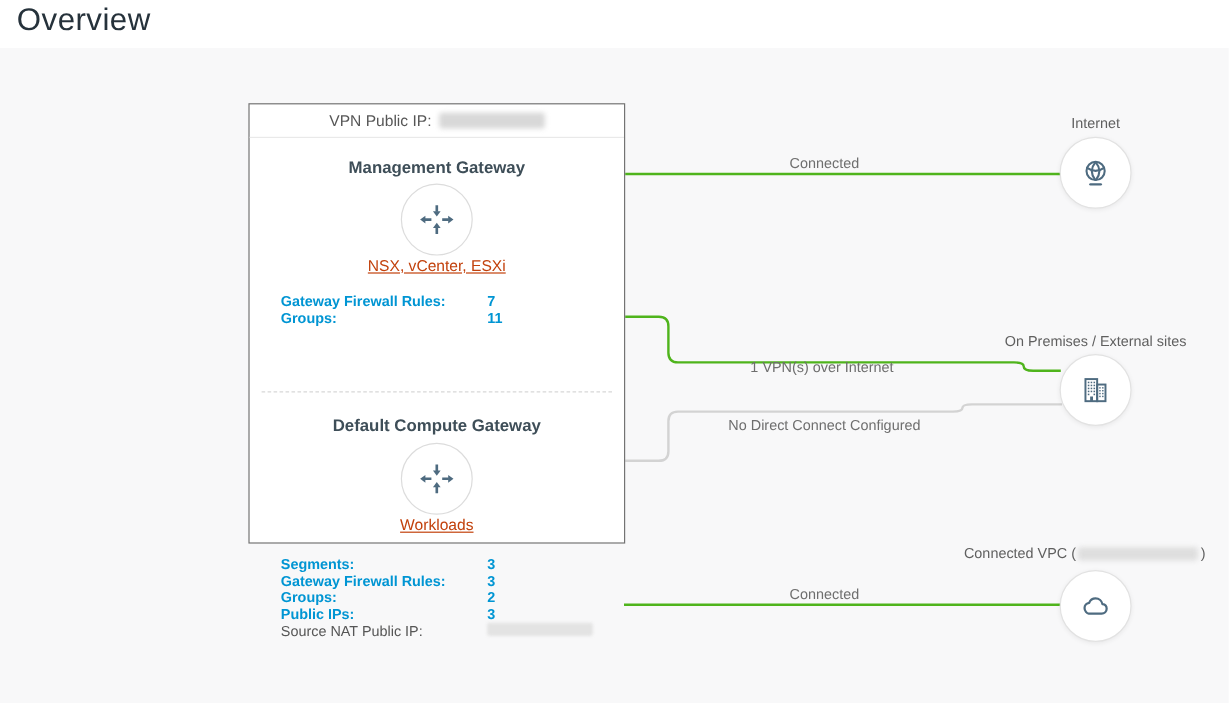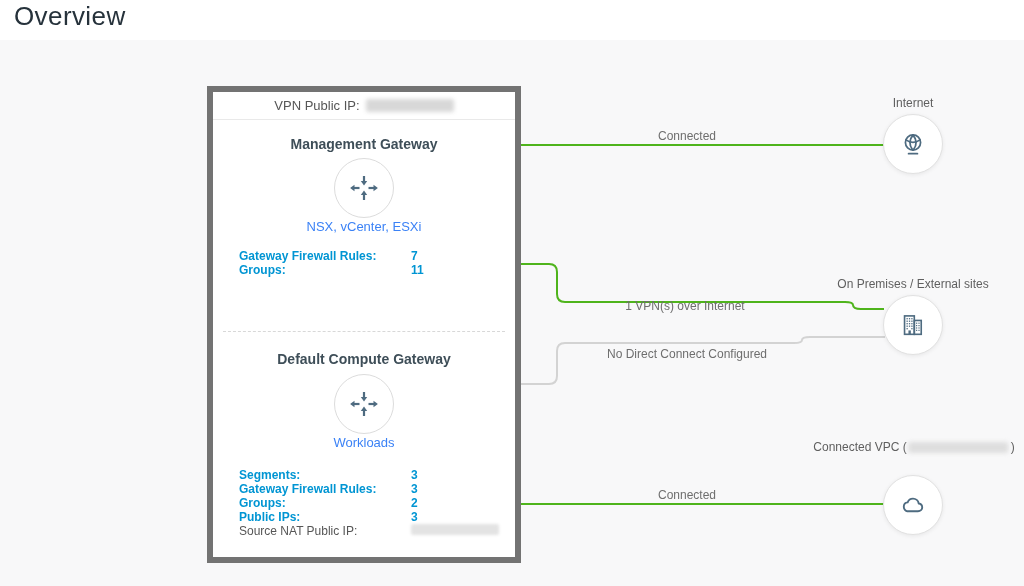--- a/index.html
+++ b/index.html
@@ -12,31 +12,31 @@
   .canvas { position:absolute; left:0; top:40px; right:0; bottom:0; background:#f8f8f9; z-index:0; }
 
   .wires { position:absolute; left:0; top:0; z-index:1; pointer-events:none; }
   .wire-connected { stroke:#4fb41c; stroke-width:2; fill:none; }
   .wire-gray { stroke:#d3d3d3; stroke-width:2; fill:none; }
 
   .conn-label { position:absolute; transform:translateX(-50%); font-size:12px; color:#6e6e6e;
                 white-space:nowrap; z-index:2; }
 
   
-  .card { position:absolute; left:207px; top:86px; width:314px; height:477px; background:#fff;
-          border:6px solid #737373; z-index:2; }
+  .card { position:absolute; left:207px; top:86px; width:314px; height:367px; background:#fff;
+          border:1px solid #737373; z-index:2; }
   .card-header { position:absolute; left:0; top:0; width:100%; height:28px;
                  border-bottom:1px solid #e9e9e9; display:flex; align-items:center;
                  justify-content:center; gap:6px; font-size:13px; color:#565656; }
   .section-title { position:absolute; width:100%; text-align:center; font-size:14px;
                    font-weight:bold; color:#3e4e58; }
   .gw-circle { position:absolute; left:50%; transform:translateX(-50%); width:60px; height:60px;
                border:1px solid #dcdcdc; border-radius:50%; background:#fff;
                display:flex; align-items:center; justify-content:center; }
-  .gw-subtitle { position:absolute; width:100%; text-align:center; font-size:13px; color:#3b82f6; }
+  .gw-subtitle { position:absolute; width:100%; text-align:center; font-size:13px; color:#c2410c;text-decoration:underline; }
   .rows { position:absolute; left:26px; right:16px; }
   .row { display:flex; height:14px; font-size:12px; align-items:center; }
   .row .lbl { width:172px; color:#565656; }
   .row .val { color:#565656; }
   .row.link .lbl, .row.link .val { color:#0095d3; font-weight:bold; }
   .dashed-divider { position:absolute; left:10px; right:10px; border-top:1px dashed #d8d8d8; }
 
   
   .blur-chip { display:inline-block; background:#d8d8d8; filter:blur(2px); border-radius:2px; }
   .chip-header { width:88px; height:13px; }
@@ -187,20 +187,20 @@
       <rect x="14.8" y="12" width="1.1" height="1.1"></rect>
         <rect x="17" y="12" width="1.1" height="1.1"></rect>
       <rect x="14.8" y="14.2" width="1.1" height="1.1"></rect>
         <rect x="17" y="14.2" width="1.1" height="1.1"></rect>
       <rect x="14.8" y="16.4" width="1.1" height="1.1"></rect>
         <rect x="17" y="16.4" width="1.1" height="1.1"></rect>
     </g>
   </svg>
 </div>
 
-<div class="node-label" style="left:904px; top:440px;margin-left:10px;">
+<div class="node-label" style="left:904px; top:454px;">
   <span>Connected VPC (</span><span class="blur-chip chip-vpc"></span><span>)</span>
 </div>
 <div class="node-circle" style="left:883px; top:475px;">
   <svg width="28" height="28" viewBox="0 0 24 24">
     <path class="icon-slate" stroke-width="1.6" stroke-linejoin="round" d="M7 17.4 H16.3 C18.3 17.4 19.9 15.9 19.9 14 C19.9 12.3 18.6 10.9 16.9 10.7 C16.5 8.3 14.4 6.5 12 6.5 C9.9 6.5 8.1 7.8 7.4 9.7 C5.5 9.9 4.1 11.5 4.1 13.4 C4.1 15.6 5.8 17.4 7 17.4 Z"></path>
   </svg>
 </div>
 
 </body></html>

